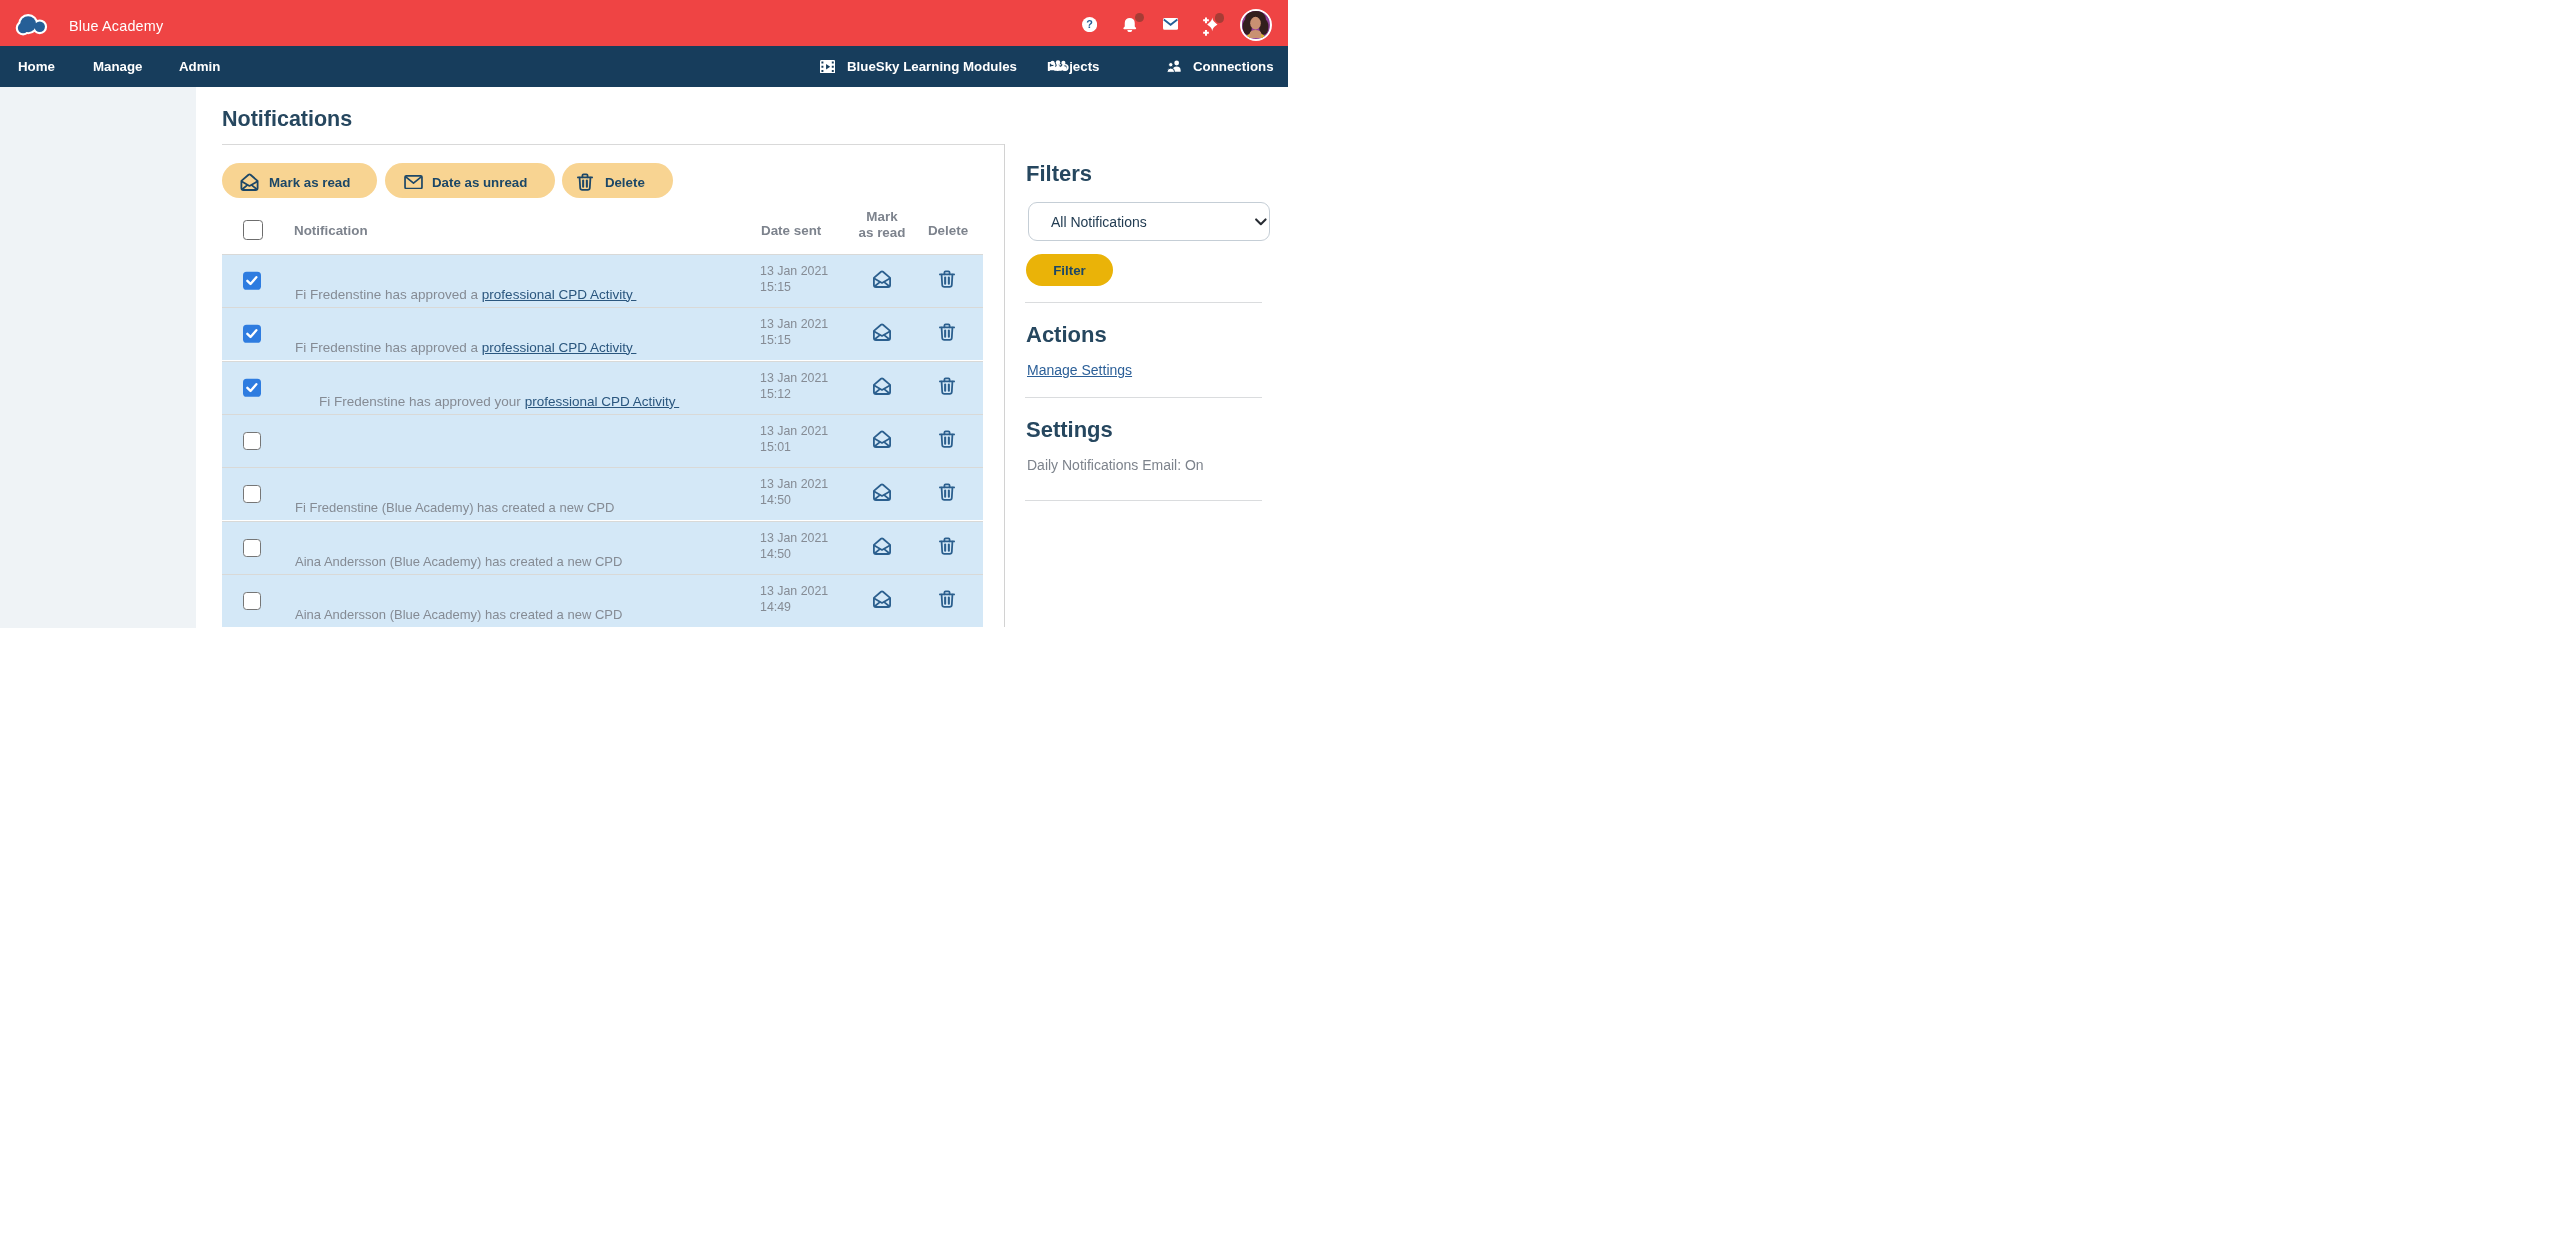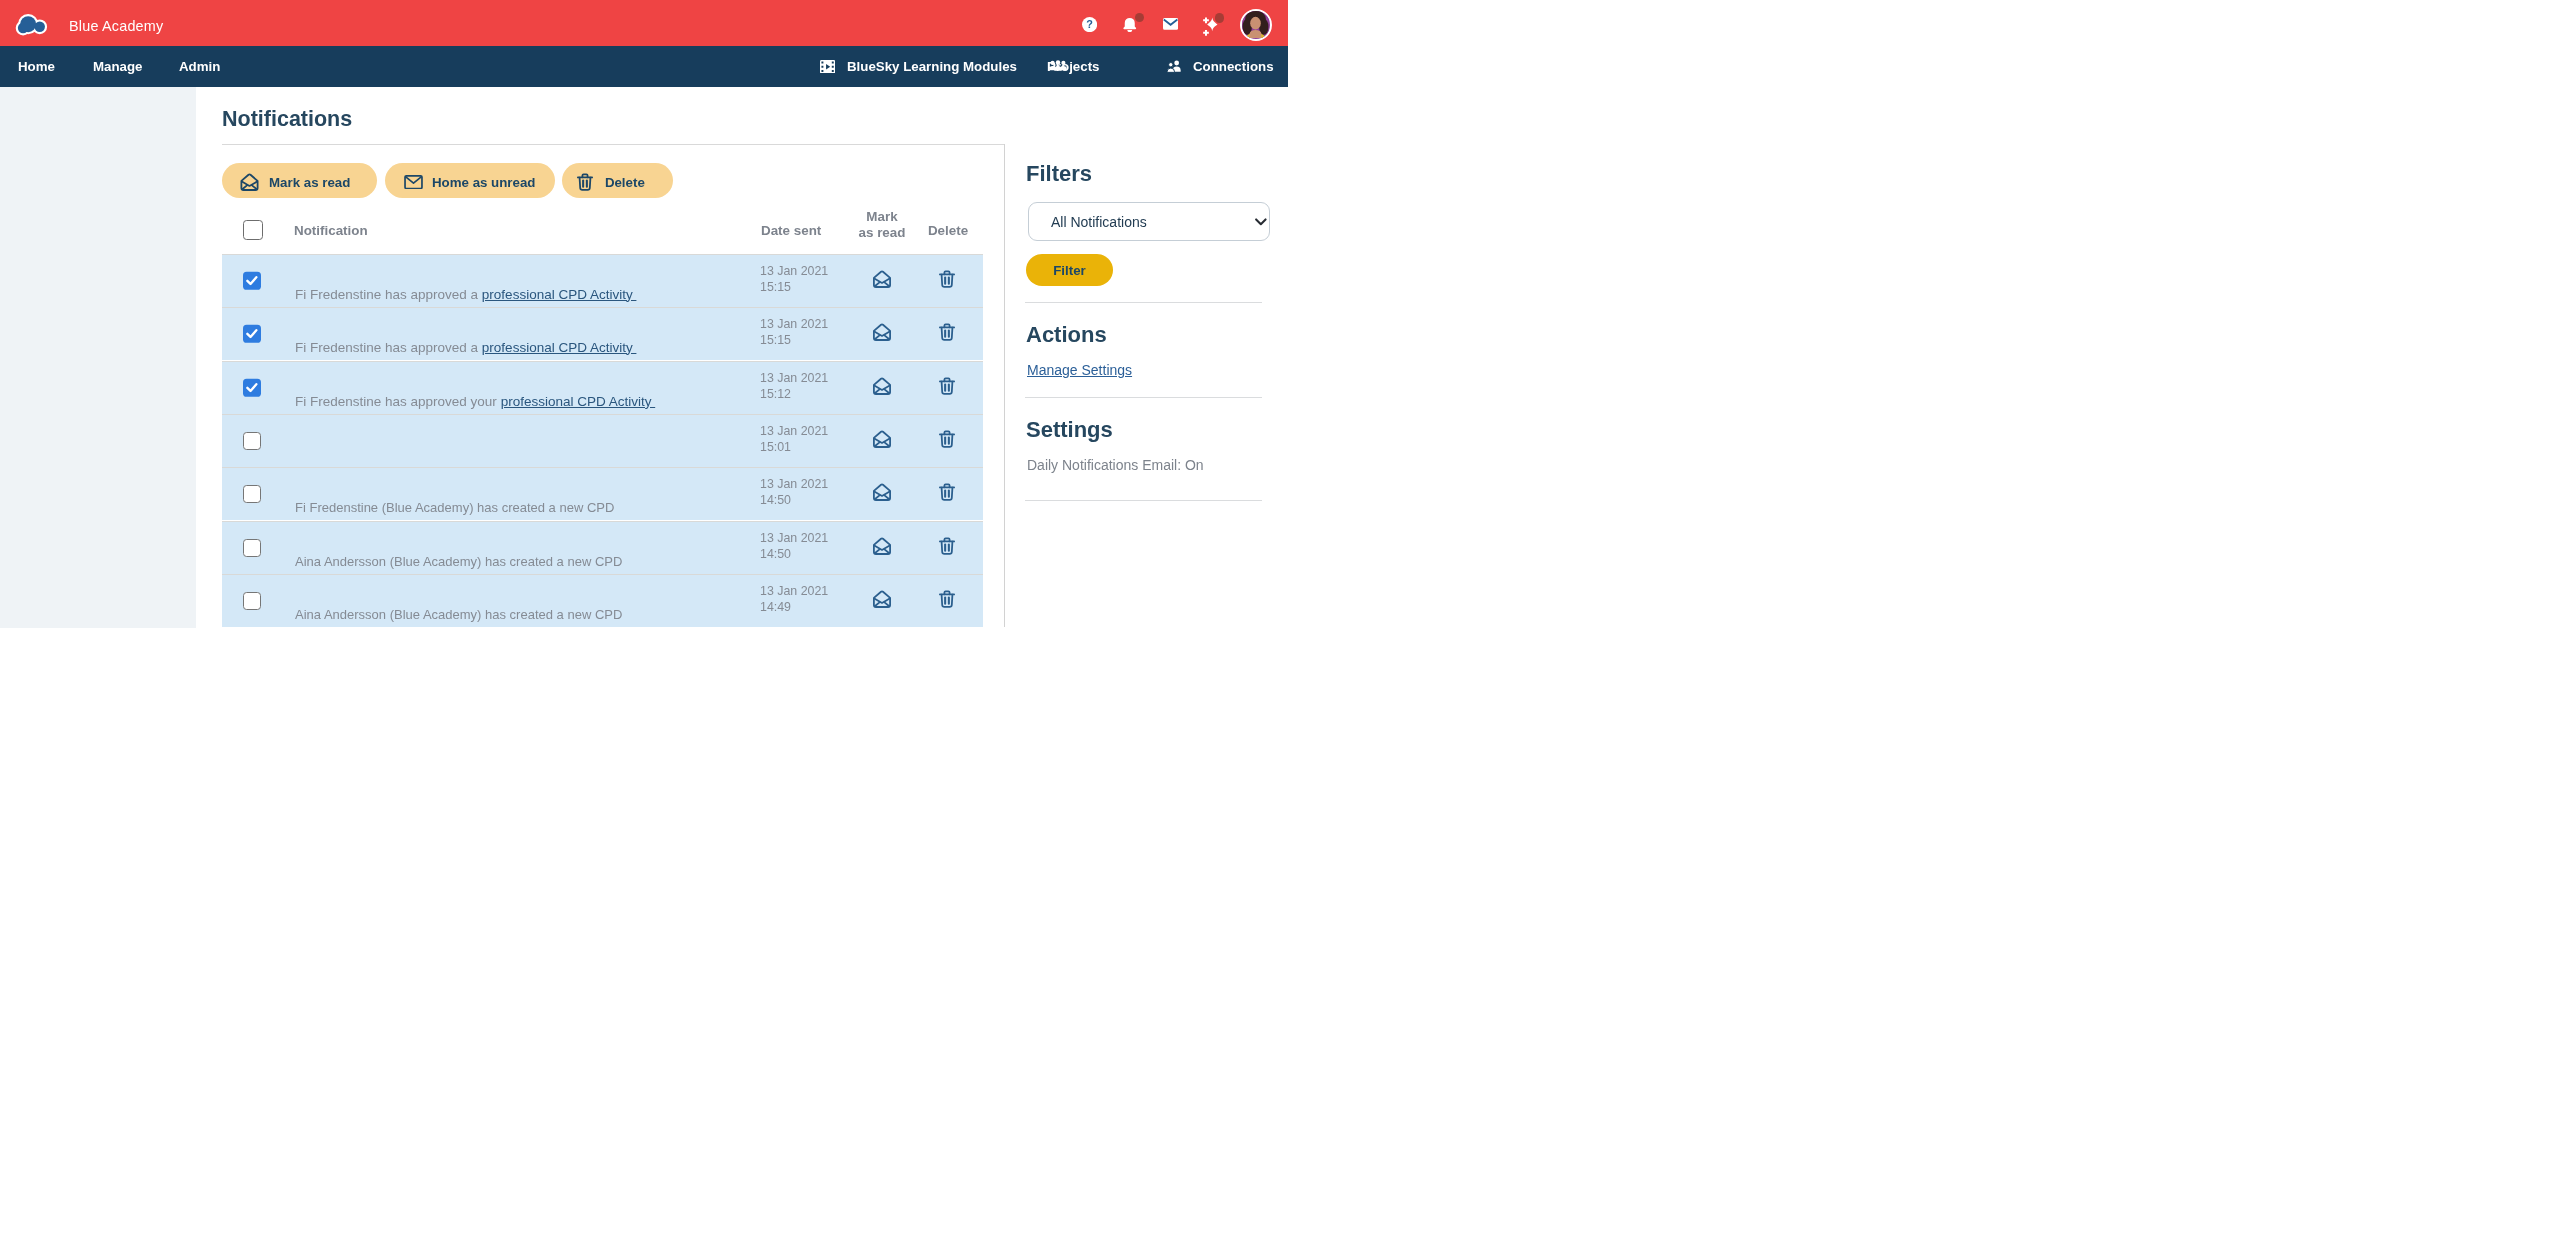--- a/index.html
+++ b/index.html
@@ -156,21 +156,21 @@
         <path d="M1.6 18.3 L7.9 13.2"></path>
         <path d="M18.4 18.3 L12.1 13.2"></path>
     </svg>
     <span>Mark as read</span>
   </div>
   <div class="btn" style="left:385px; width:170px; padding-left:19px; gap:9px;">
     <svg width="19" height="14.4" viewBox="0 0 22 17" fill="none" stroke="#1c4767" stroke-width="2" stroke-linejoin="round">
       <rect x="1" y="1" width="20" height="15" rx="1.5"></rect>
       <path d="M1.5 2 L11 9.5 L20.5 2"></path>
     </svg>
-    <span>Home as unread</span>
+    <span>Date as unread</span>
   </div>
   <div class="btn" style="left:562px; width:111px; padding-left:15.2px; gap:11.7px;">
     <svg width="16" height="18" viewBox="0 0 18 20" fill="none" stroke="#1c4767" stroke-width="2" stroke-linecap="round" stroke-linejoin="round">
       <path d="M1 4.9 H17"></path>
       <path d="M6.1 4.7 V2.6 Q6.1 1.3 7.4 1.3 h3.2 Q11.9 1.3 11.9 2.6 V4.7"></path>
       <path d="M2.9 5.1 L3.6 16.7 Q3.75 18.8 5.9 18.8 h6.2 Q14.25 18.8 14.4 16.7 L15.1 5.1"></path>
       <path d="M6.9 8.4 V15.4" stroke-width="2.3"></path>
         <path d="M11.1 8.4 V15.4" stroke-width="2.3"></path>
     </svg>
     <span>Delete</span>
@@ -252,21 +252,21 @@
         </div>
   </div>
       <div class="trow" style="top:361px;">
     <div class="cell-check">
           <div class="cb checked">
             <svg width="11.7" height="10" viewBox="0 0 13 11">
               <path d="M1.5 5.5 L5 9 L11.5 1.5" fill="none" stroke="#fff" stroke-width="2.6" stroke-linecap="round" stroke-linejoin="round"></path>
             </svg>
           </div>
         </div>
-    <div class="cell-text" style="font-size:13.5px;">
+    <div class="cell-text" style="font-size:13.5px;margin-left:24px;">
           <div>Fi Fredenstine has approved your <a>professional CPD Activity&nbsp;</a></div>
         </div>
     <div class="cell-date">
           <div>13 Jan 2021<br>15:12</div>
         </div>
     <div class="cell-read">
           <svg width="18" height="18" viewBox="0 0 20 20" fill="none" stroke="#2b5f8e" stroke-width="2" stroke-linejoin="round">
             <path d="M1 8.8 L8.9 2 Q10 1.1 11.1 2 L19 8.8 V16.6 A2.3 2.3 0 0 1 16.7 18.9 H3.3 A2.3 2.3 0 0 1 1 16.6 Z"></path>
             <path d="M1 9.2 L10 14.4 L19 9.2"></path>
             <path d="M1.6 18.3 L7.9 13.2"></path>

